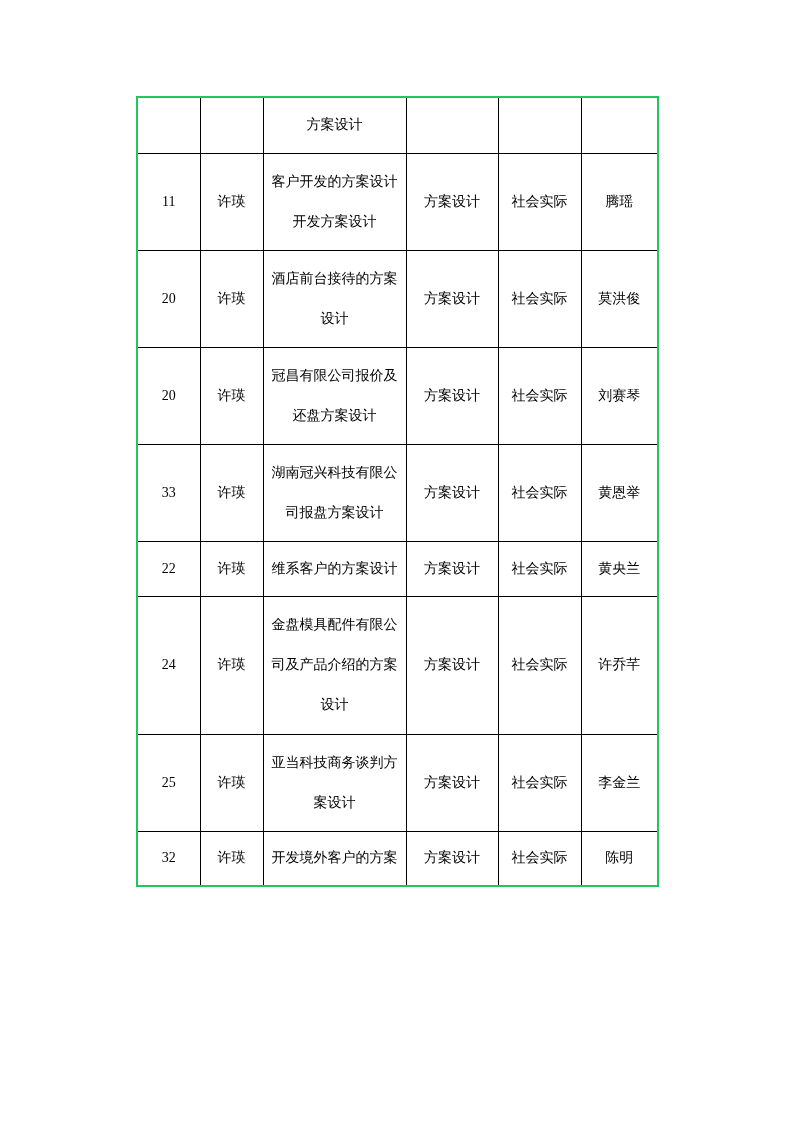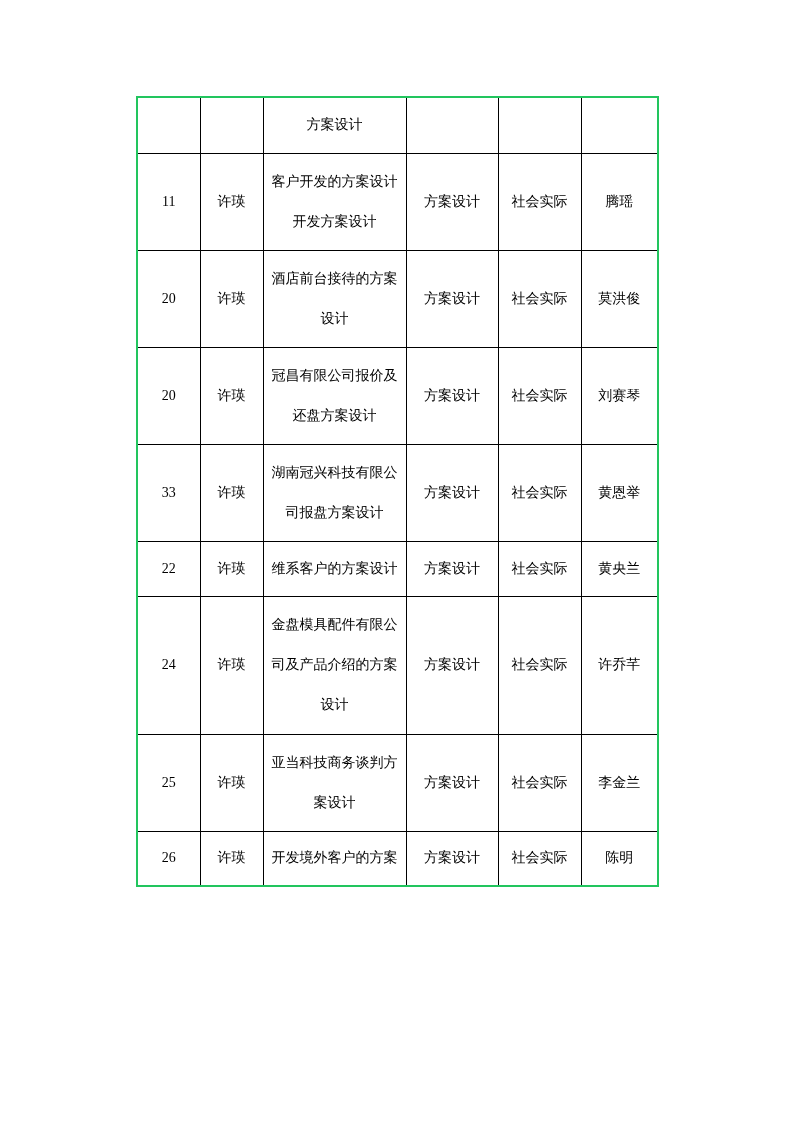--- a/index.html
+++ b/index.html
@@ -221,21 +221,21 @@
           </td>
           <td>
             <div class="cell-text">社会实际</div>
           </td>
           <td>
             <div class="cell-text">李金兰</div>
           </td>
         </tr>
         <tr class="h1">
           <td>
-            <div class="cell-text">26</div>
+            <div class="cell-text">32</div>
           </td>
           <td>
             <div class="cell-text">许瑛</div>
           </td>
           <td class="topic-low">
             <div class="cell-text">开发境外客户的方案</div>
           </td>
           <td>
             <div class="cell-text">方案设计</div>
           </td>

